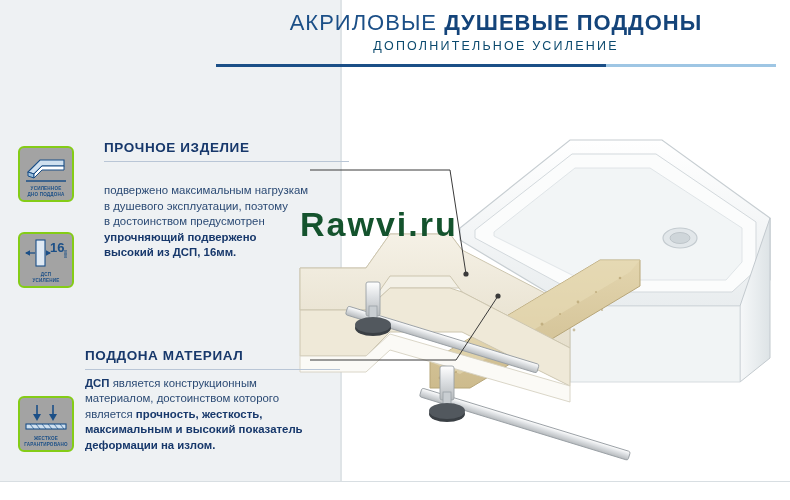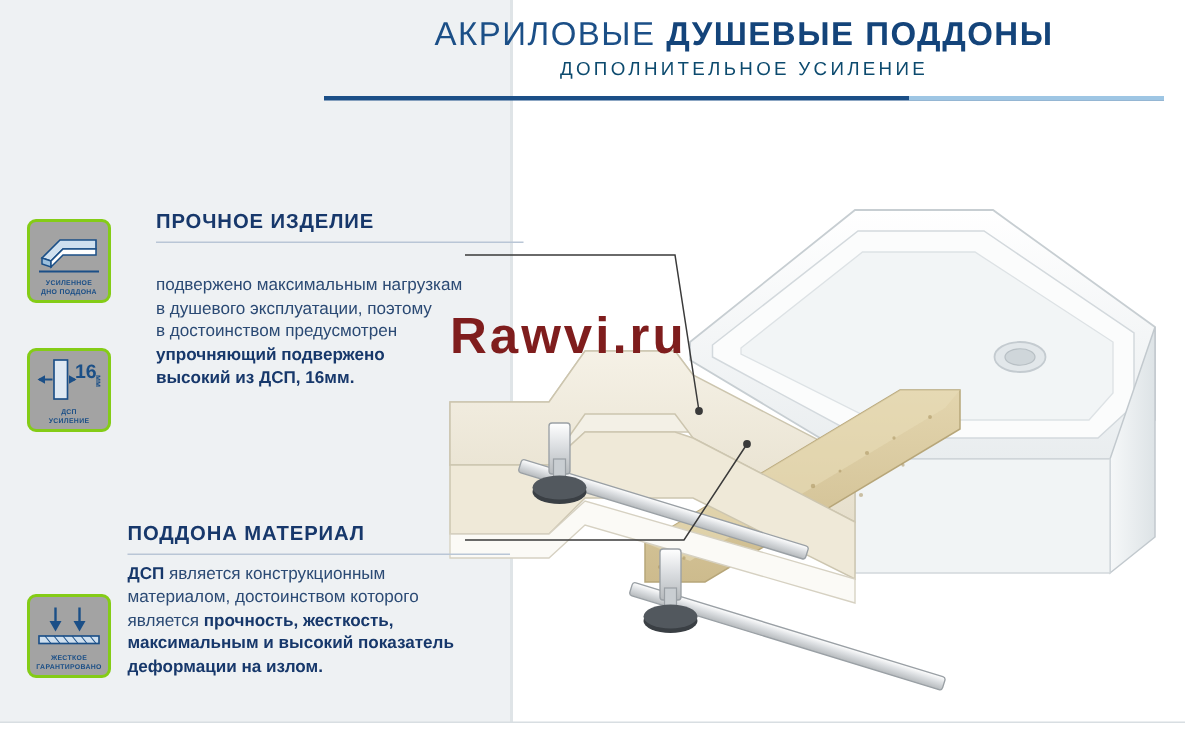--- a/index.html
+++ b/index.html
@@ -50,21 +50,21 @@
     position:absolute;width:56px;height:56px;border:2px solid #84cc16;border-radius:6px;
     background:#a3a3a3;box-sizing:border-box;
   }
   .badge .cap{
     position:absolute;left:0;right:0;bottom:3px;text-align:center;
     font-size:4.6px;font-weight:bold;color:#1b4f87;line-height:5.4px;letter-spacing:.2px;
   }
 
   
   .watermark{
-    position:absolute;left:300px;top:205px;font-size:34px;color:#7f1d1d;
+    position:absolute;left:300px;top:205px;font-size:34px;color:#14532d;
     font-weight:bold;letter-spacing:2px;pointer-events:none;
   }
 
   svg{display:block;}
 </style>
 </head>
 <body>
 
 <div id="root">
 

